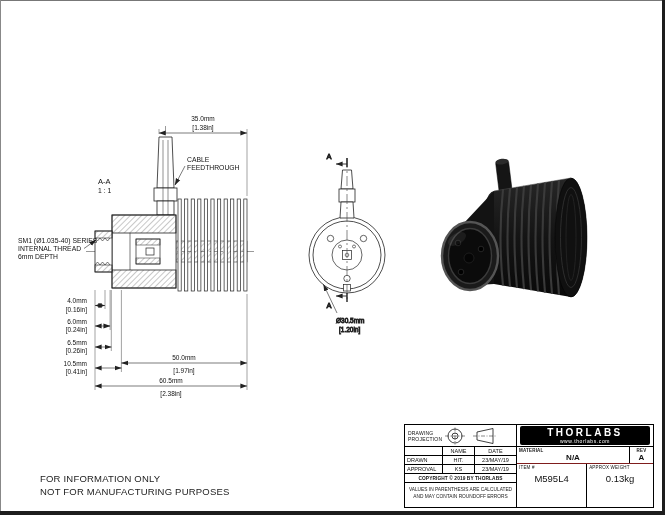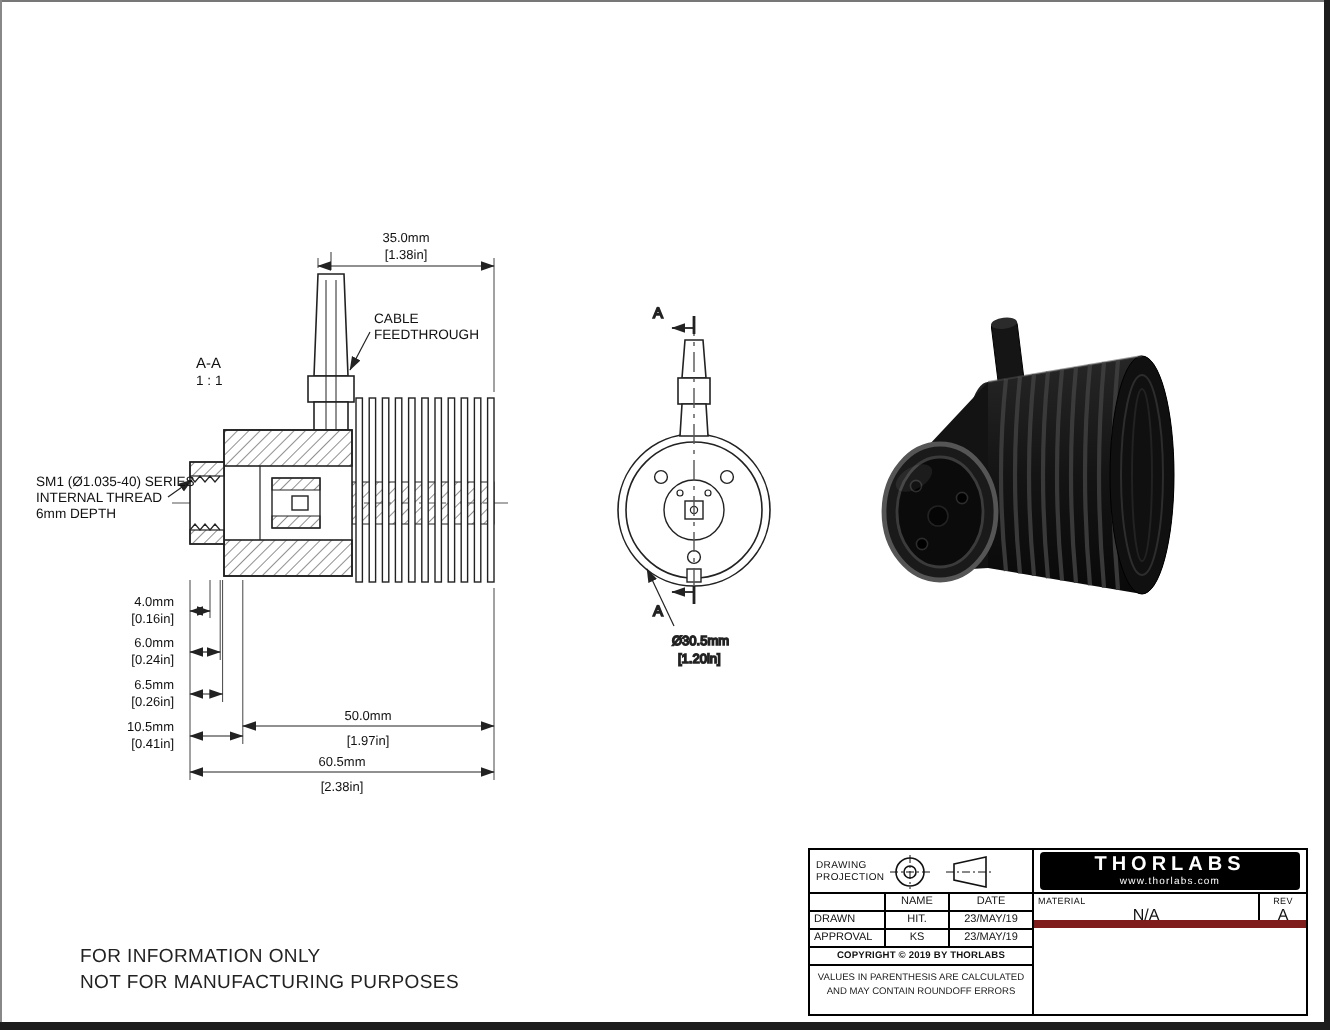--- a/index.html
+++ b/index.html
@@ -33,21 +33,21 @@
   .tb-grid>div:nth-child(3n){border-right:none;}
   .tb-grid>div.lbl{text-align:left;padding-left:2px;}
   .tb-copy{height:9px;line-height:9px;border-bottom:1px solid #000;font-size:4.8px;
            font-weight:bold;text-align:center;letter-spacing:.1px;}
   .tb-disc{flex:1;font-size:4.8px;line-height:6.5px;text-align:center;padding-top:4px;color:#222;}
   .tb-logo-row{height:22px;border-bottom:1px solid #000;display:flex;align-items:center;justify-content:center;}
   .tb-logo{width:130px;height:19px;background:#000;color:#fff;text-align:center;border-radius:2px;padding-top:1px;}
   .tb-logo-name{font-size:10px;font-weight:bold;letter-spacing:2.5px;line-height:11px;}
   .tb-logo-url{font-size:5px;line-height:6px;letter-spacing:.6px;}
   .tb-title{height:17px;line-height:16px;border-bottom:1px solid #000;text-align:center;font-size:8.5px;}
-  .tb-matrev{height:17px;border-bottom:4px solid #7f1d1d;display:flex;}
+  .tb-matrev{height:17px;border-bottom:1px solid #7f1d1d;display:flex;font-weight:bold;}
   .tb-cell{position:relative;}
   .tb-cell .mini{position:absolute;top:1px;left:2px;font-size:4.5px;letter-spacing:.2px;}
   .tb-cell .val{position:absolute;left:0;right:0;top:6px;text-align:center;font-size:8px;}
   .tb-material{flex:1;}
   .tb-rev{width:24px;border-left:1px solid #000;}
   .tb-rev .mini{left:0;right:0;text-align:center;}
   .tb-itemrow{flex:1;display:flex;}
   .tb-item{flex:1.05;}
   .tb-weight{flex:1;border-left:1px solid #000;}
   .tb-itemrow .val{top:9px;font-size:9.5px;}
@@ -295,16 +295,24 @@
         <div class="tb-cell tb-material">
           <span class="mini">MATERIAL</span>
           <span class="val">N/A</span>
         </div>
         <div class="tb-cell tb-rev">
           <span class="mini">REV</span>
           <span class="val">A</span>
         </div>
       </div>
       <div class="tb-itemrow">
+        <div class="tb-cell tb-item">
+          <span class="mini">ITEM #</span>
+          <span class="val">M595L4</span>
+        </div>
+        <div class="tb-cell tb-weight">
+          <span class="mini">APPROX WEIGHT</span>
+          <span class="val">0.13kg</span>
+        </div>
       </div>
     </div>
   </div>
 </div>
 
 </body></html>

